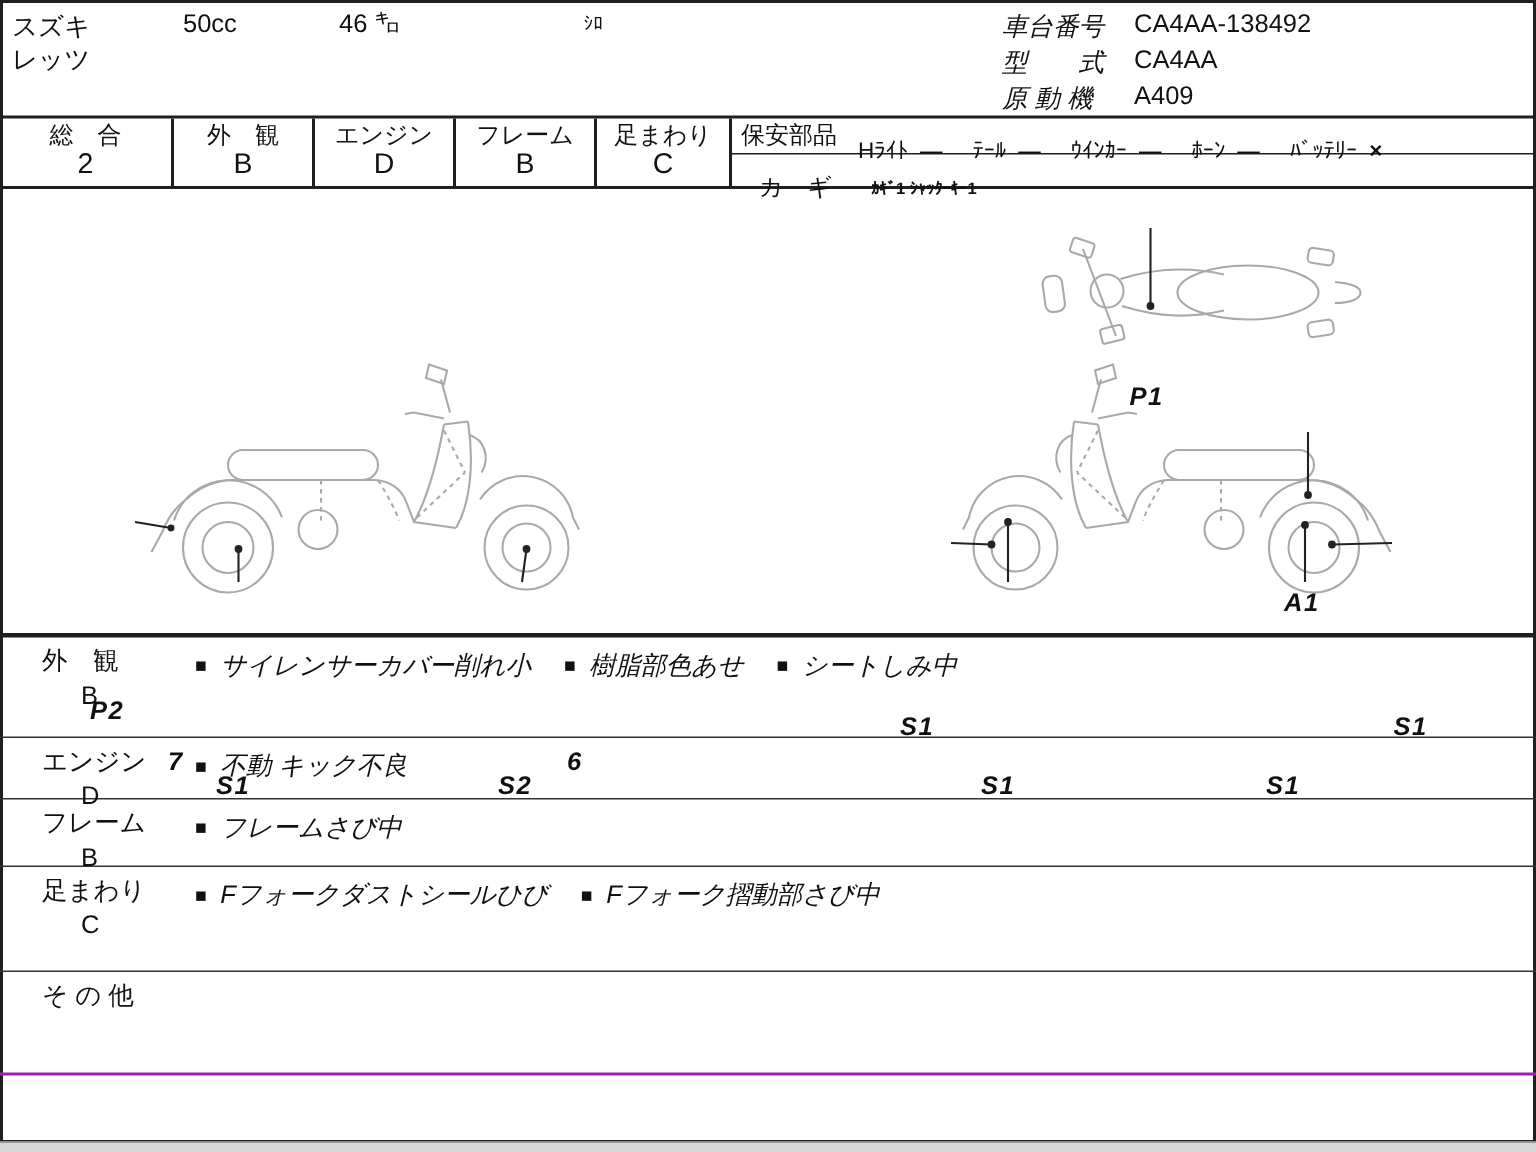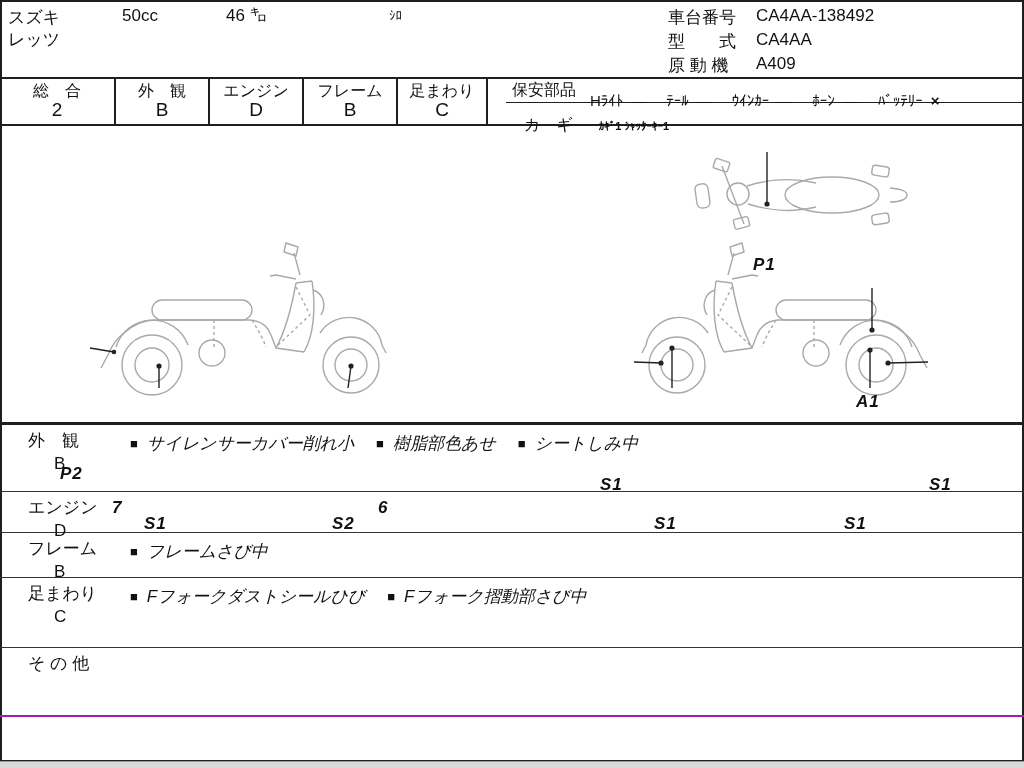--- a/index.html
+++ b/index.html
@@ -8,38 +8,38 @@
   #sheet-border{position:absolute;left:0;top:0;width:1024px;height:762px;
         border:2px solid #1f1f1f;box-sizing:border-box;pointer-events:none;}
   #bottom-strip{position:absolute;left:0;top:761px;width:1024px;height:7px;
         background:#d9d9d9;border-top:1px solid #9a9a9a;box-sizing:border-box;}
 
   
   .abs{position:absolute;}
   .h-txt{font-size:17px;white-space:nowrap;}
   .h-color{font-size:13px;}
   .h-row{display:flex;gap:10px;white-space:nowrap;}
-  .h-label{display:inline-block;min-width:78px;}
+  .h-label{display:inline-block;min-width:78px;font-style:italic;}
 
   
   #grade-table{position:absolute;left:0;top:77px;width:1024px;height:49px;
         border-top:2px solid #1f1f1f;border-bottom:2px solid #1f1f1f;box-sizing:border-box;
         display:flex;}
   #grade-cells{display:flex;height:100%;}
   .grade-cell{border-right:2px solid #1f1f1f;box-sizing:border-box;display:flex;
         flex-direction:column;align-items:center;justify-content:center;line-height:1.05;}
   .grade-cell:nth-child(1){width:116px;}
   .grade-cell:nth-child(2){width:94px;}
   .grade-cell:nth-child(3){width:94px;}
   .grade-cell:nth-child(4){width:94px;}
   .grade-cell:nth-child(5){width:90px;}
   .grade-label{font-size:16px;}
   .grade-value{font-size:19px;margin-top:1px;}
 
-  #safety-box{flex:1;display:flex;flex-direction:column;height:100%;padding-left:18px;}
+  #safety-box{flex:1;display:flex;flex-direction:column;height:100%;}
   #safety-row1{height:24px;border-bottom:1px solid #1f1f1f;box-sizing:border-box;
         display:flex;align-items:center;padding-left:6px;gap:14px;white-space:nowrap;}
   #safety-title{font-size:16px;}
   .sp-item{font-size:15px;display:inline-flex;gap:8px;margin-top:19px;}
   .sp-val{display:inline-block;}
   .sp-val.cross{font-weight:bold;}
   #safety-row2{flex:1;display:flex;align-items:center;padding-left:18px;gap:26px;margin-top:12px;}
   #key-label{font-size:16px;}
   #key-value{font-size:11px;font-weight:bold;}
 
@@ -234,20 +234,21 @@
           <div class="sec-name">外　観</div>
           <div class="sec-grade">B</div>
         </div>
         <div class="sec-items"><span class="sec-item"><span class="bullet">■</span><span>サイレンサーカバー削れ小</span></span><span class="sec-item"><span class="bullet">■</span><span>樹脂部色あせ</span></span><span class="sec-item"><span class="bullet">■</span><span>シートしみ中</span></span></div>
       </div>
       <div class="sec-row">
         <div class="sec-label">
           <div class="sec-name">エンジン</div>
           <div class="sec-grade">D</div>
         </div>
+        <div class="sec-items"><span class="sec-item"><span class="bullet">■</span><span>不動 キック不良</span></span></div>
       </div>
       <div class="sec-row">
         <div class="sec-label">
           <div class="sec-name">フレーム</div>
           <div class="sec-grade">B</div>
         </div>
         <div class="sec-items"><span class="sec-item"><span class="bullet">■</span><span>フレームさび中</span></span></div>
       </div>
       <div class="sec-row">
         <div class="sec-label">

